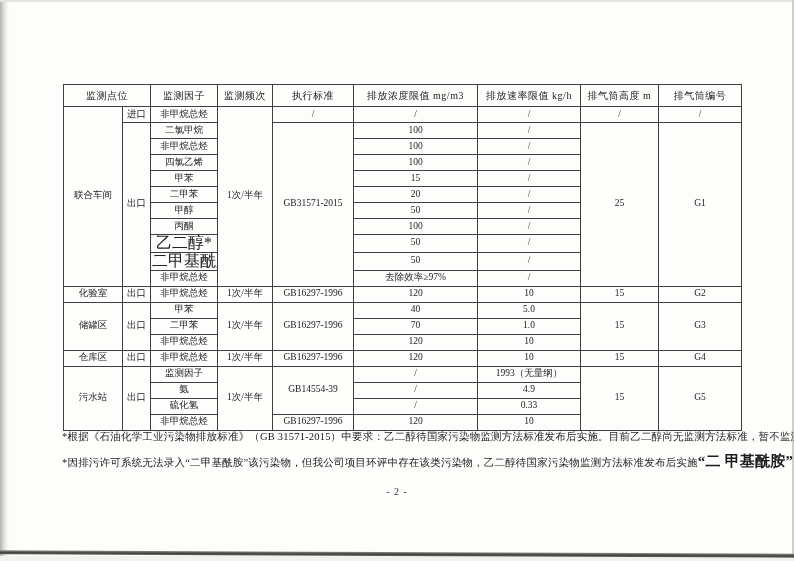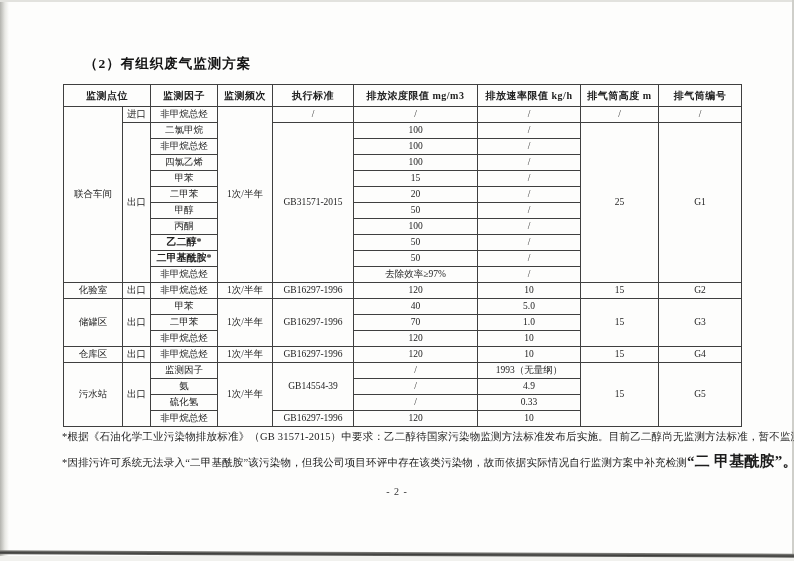--- a/index.html
+++ b/index.html
@@ -43,24 +43,24 @@
     border-collapse:collapse; table-layout:fixed;
   }
   table.monitor th, table.monitor td {
     border:1px solid #3f3f3f;
     text-align:center; vertical-align:middle;
     overflow:hidden; white-space:nowrap;
     padding:0 1px;
     color:#222;
   }
   table.monitor th {
-    font-weight:bold; font-size:10px; height:21px; letter-spacing:0.5px;
+    font-weight:normal; font-size:10px; height:21px; letter-spacing:0.5px;
   }
   table.monitor td { font-size:9.5px; height:15px; line-height:1.05; }
-  table.monitor td.bold { font-weight:bold; font-size:10px; }
+  table.monitor td.bold { font-weight:normal; font-size:16px; }
   .c0{width:59px}.c1{width:28px}.c2{width:67px}.c3{width:55px}.c4{width:81px}
   .c5{width:124px}.c6{width:103px}.c7{width:78px}.c8{width:83px}
   .footnote {
     position:absolute; left:62px; width:700px;
     font-size:10.5px; color:#1c1c1c; white-space:nowrap; letter-spacing:0.2px;
   }
   .footnote-1 { top:430px; }
   .footnote-2 { top:452px; }
   .footnote .fn-bold { font-weight:bold; font-size:15px; }
   .page-number {
@@ -72,21 +72,20 @@
 <body>
 
 <div class="paper">
 
   <div class="scan-edge-left"></div>
   <div class="scan-edge-top"></div>
   <div class="scan-edge-right"></div>
   <div class="scan-edge-bottom-fade"></div>
   <div class="scan-edge-bottom"></div>
 
-  <div class="doc-title">（2）有组织废气监测方案</div>
 
   <table class="monitor">
     <colgroup>
       <col class="c0">
         <col class="c1">
         <col class="c2">
         <col class="c3">
         <col class="c4">
       <col class="c5">
         <col class="c6">
@@ -240,18 +239,18 @@
           <td>GB16297-1996</td>
           <td>120</td>
           <td>10</td>
         </tr>
       </tbody>
   </table>
 
   <div class="footnote footnote-1">*根据《石油化学工业污染物排放标准》（GB 31571-2015）中要求：乙二醇待国家污染物监测方法标准发布后实施。目前乙二醇尚无监测方法标准，暂不监测。</div>
 
   <div class="footnote footnote-2">
-    <span>*因排污许可系统无法录入“二甲基酰胺”该污染物，但我公司项目环评中存在该类污染物，故而依据实际情况自行监测方案中补充检测</span><span class="fn-bold">“二 甲基酰胺”。</span>
+    <span>*因排污许可系统无法录入“二甲基酰胺”该污染物，但我公司项目环评中存在该类污染物，乙二醇待国家污染物监测方法标准发布后实施</span><span class="fn-bold">“二 甲基酰胺”。</span>
   </div>
 
   <div class="page-number">- 2 -</div>
 
 </div>
 
 </body></html>

